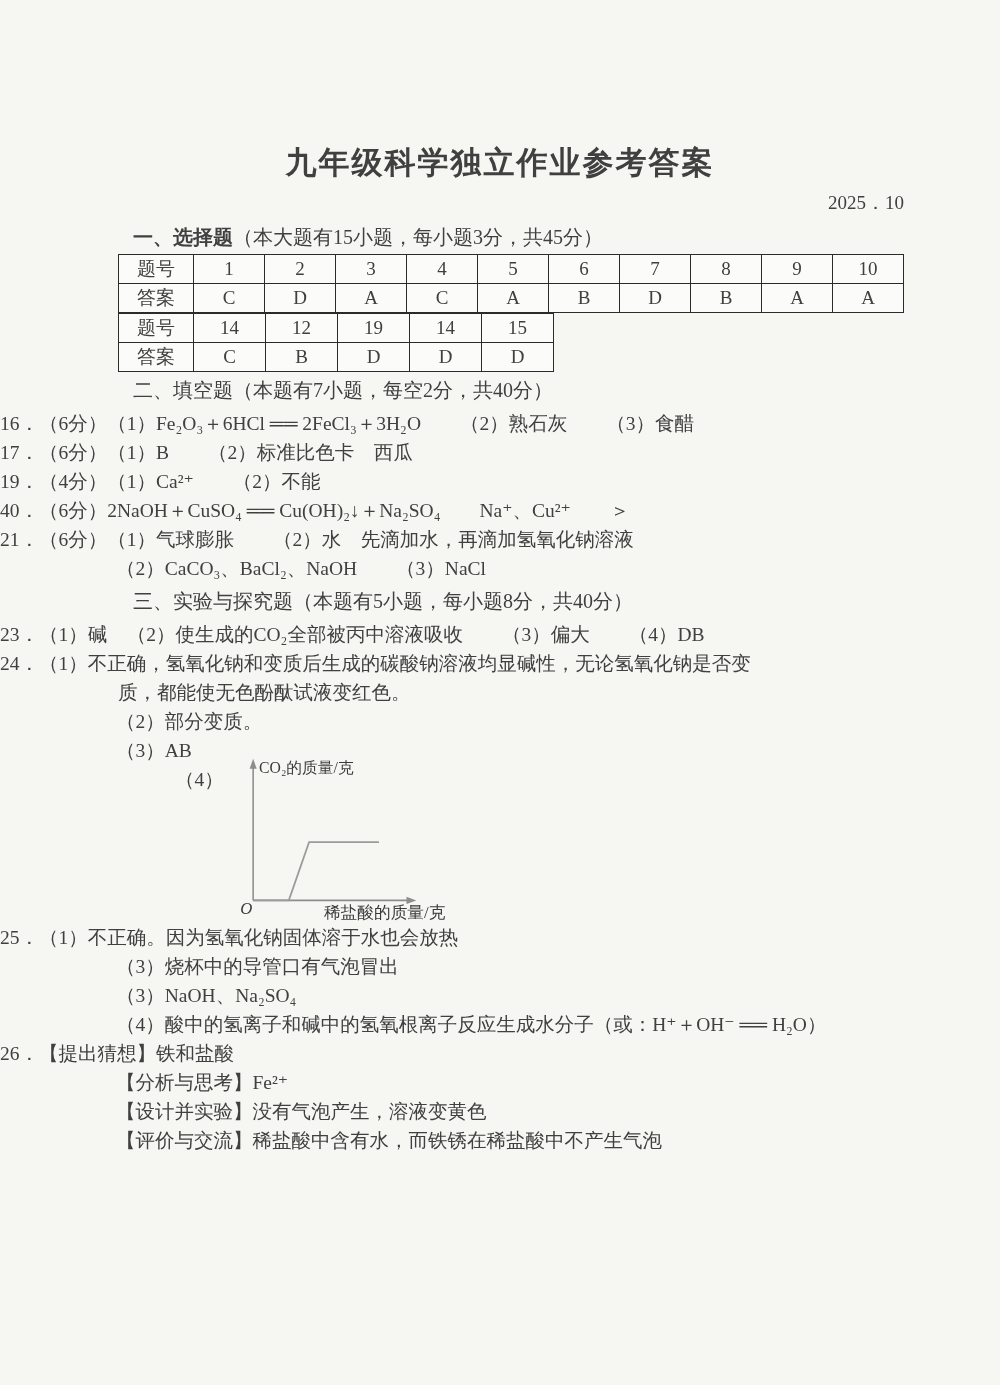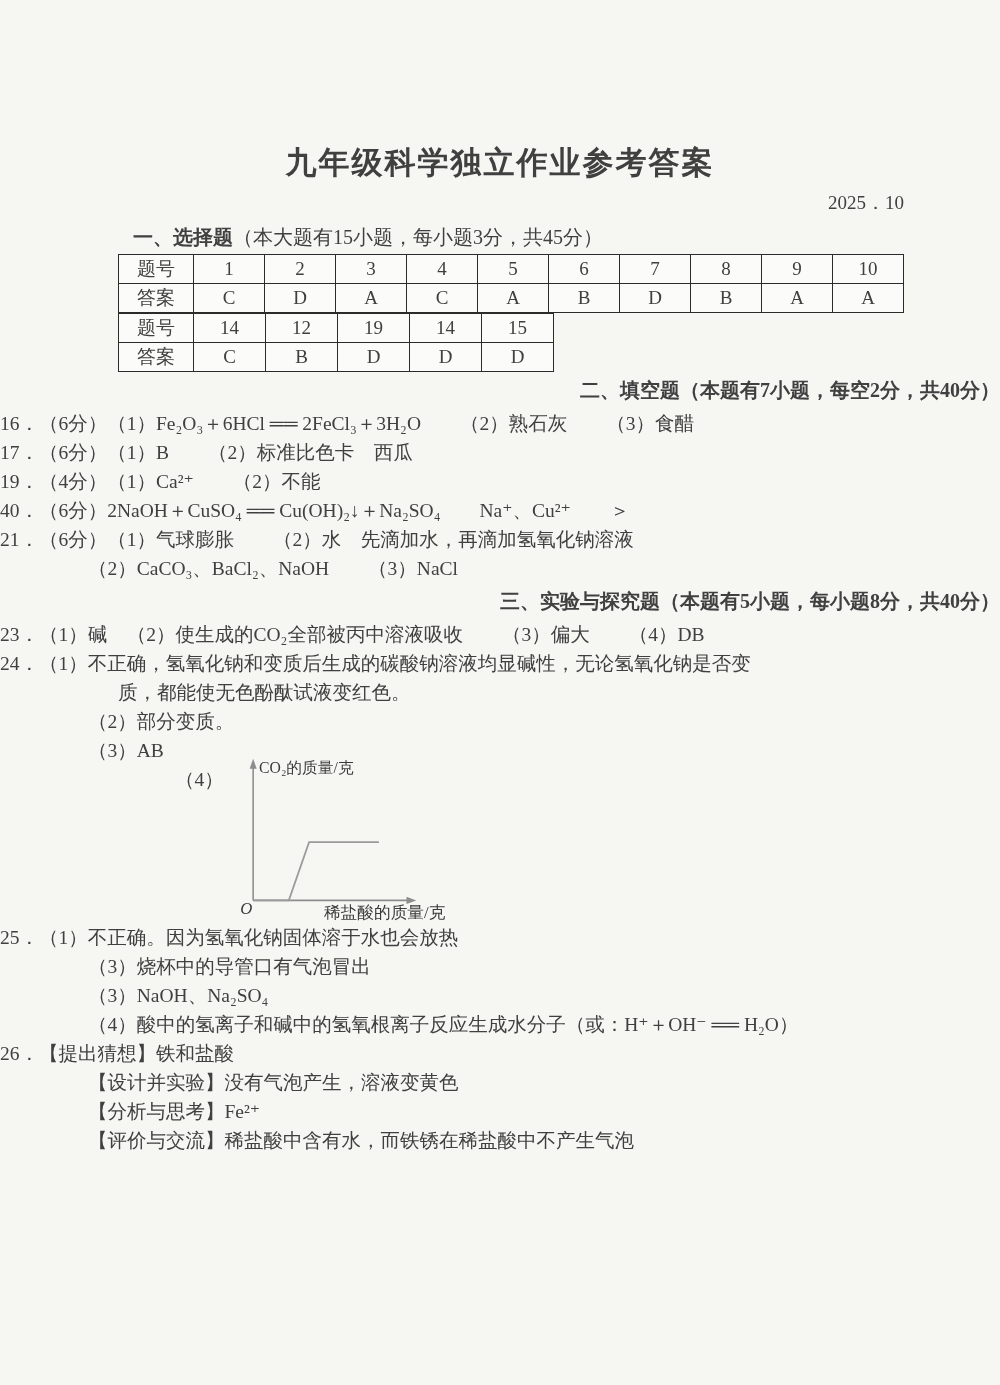--- a/index.html
+++ b/index.html
@@ -20,37 +20,37 @@
     letter-spacing: 2px;
   }
   .date {
     margin-top: 6px;
     padding-right: 96px;
     text-align: right;
     font-size: 19px;
   }
   .h-sec { margin: 8px 0 0 133px; font-size: 20px; }
   .h-sec .bold { font-weight: 700; }
-  .h-sec2 { margin: 5px 0 0 133px; font-size: 20px; font-weight: 700; text-align: right; }
+  .h-sec2 { margin: 5px 0 0 133px; font-size: 20px; font-weight: 400; }
   .tables { margin: 3px 0 0 118px; }
   table { border-collapse: collapse; table-layout: fixed; }
   td {
     border: 1.5px solid #2b2b2b;
     height: 28px;
     text-align: center;
     font-size: 19px;
     padding: 0;
     background: #fbfbf9;
   }
   col.c-label { width: 75px; }
   col.c-d1 { width: 71px; }
   col.c-d2 { width: 72px; }
   .lines { margin-top: 5px; }
   .line { font-size: 19.5px; line-height: 29px; white-space: nowrap; }
-  .line.sub { margin-left: 88px; }
+  .line.sub { margin-left: 116px; }
   .line.flush { margin-left: 118px; }
   .chart-row { display: flex; align-items: flex-start; margin-left: 175px; height: 158px; }
   .chart-row .lbl { font-size: 19.5px; line-height: 29px; }
   svg.chart { width: 235px; height: 172px; margin-left: 6px; margin-top: -14px; }
   svg.chart text { font-family: "Liberation Serif", "DejaVu Serif", serif; }
 </style>
 </head>
 <body>
 
 <div class="page">
@@ -166,18 +166,18 @@
         <text x="86" y="170" font-size="17" fill="#3a3a3a">稀盐酸的质量/克</text>
         <text x="1" y="166" font-size="17" font-style="italic" fill="#3a3a3a">O</text>
       </svg>
     </div>
 
     <div class="line">25．（1）不正确。因为氢氧化钠固体溶于水也会放热</div>
     <div class="line sub">（3）烧杯中的导管口有气泡冒出</div>
     <div class="line sub">（3）NaOH、Na₂SO₄</div>
     <div class="line sub">（4）酸中的氢离子和碱中的氢氧根离子反应生成水分子（或：H⁺＋OH⁻ ══ H₂O）</div>
     <div class="line">26．【提出猜想】铁和盐酸</div>
+    <div class="line sub">【分析与思考】Fe²⁺</div>
     <div class="line sub">【设计并实验】没有气泡产生，溶液变黄色</div>
-    <div class="line sub">【分析与思考】Fe²⁺</div>
     <div class="line sub">【评价与交流】稀盐酸中含有水，而铁锈在稀盐酸中不产生气泡</div>
   </div>
 
 </div>
 
 </body></html>

